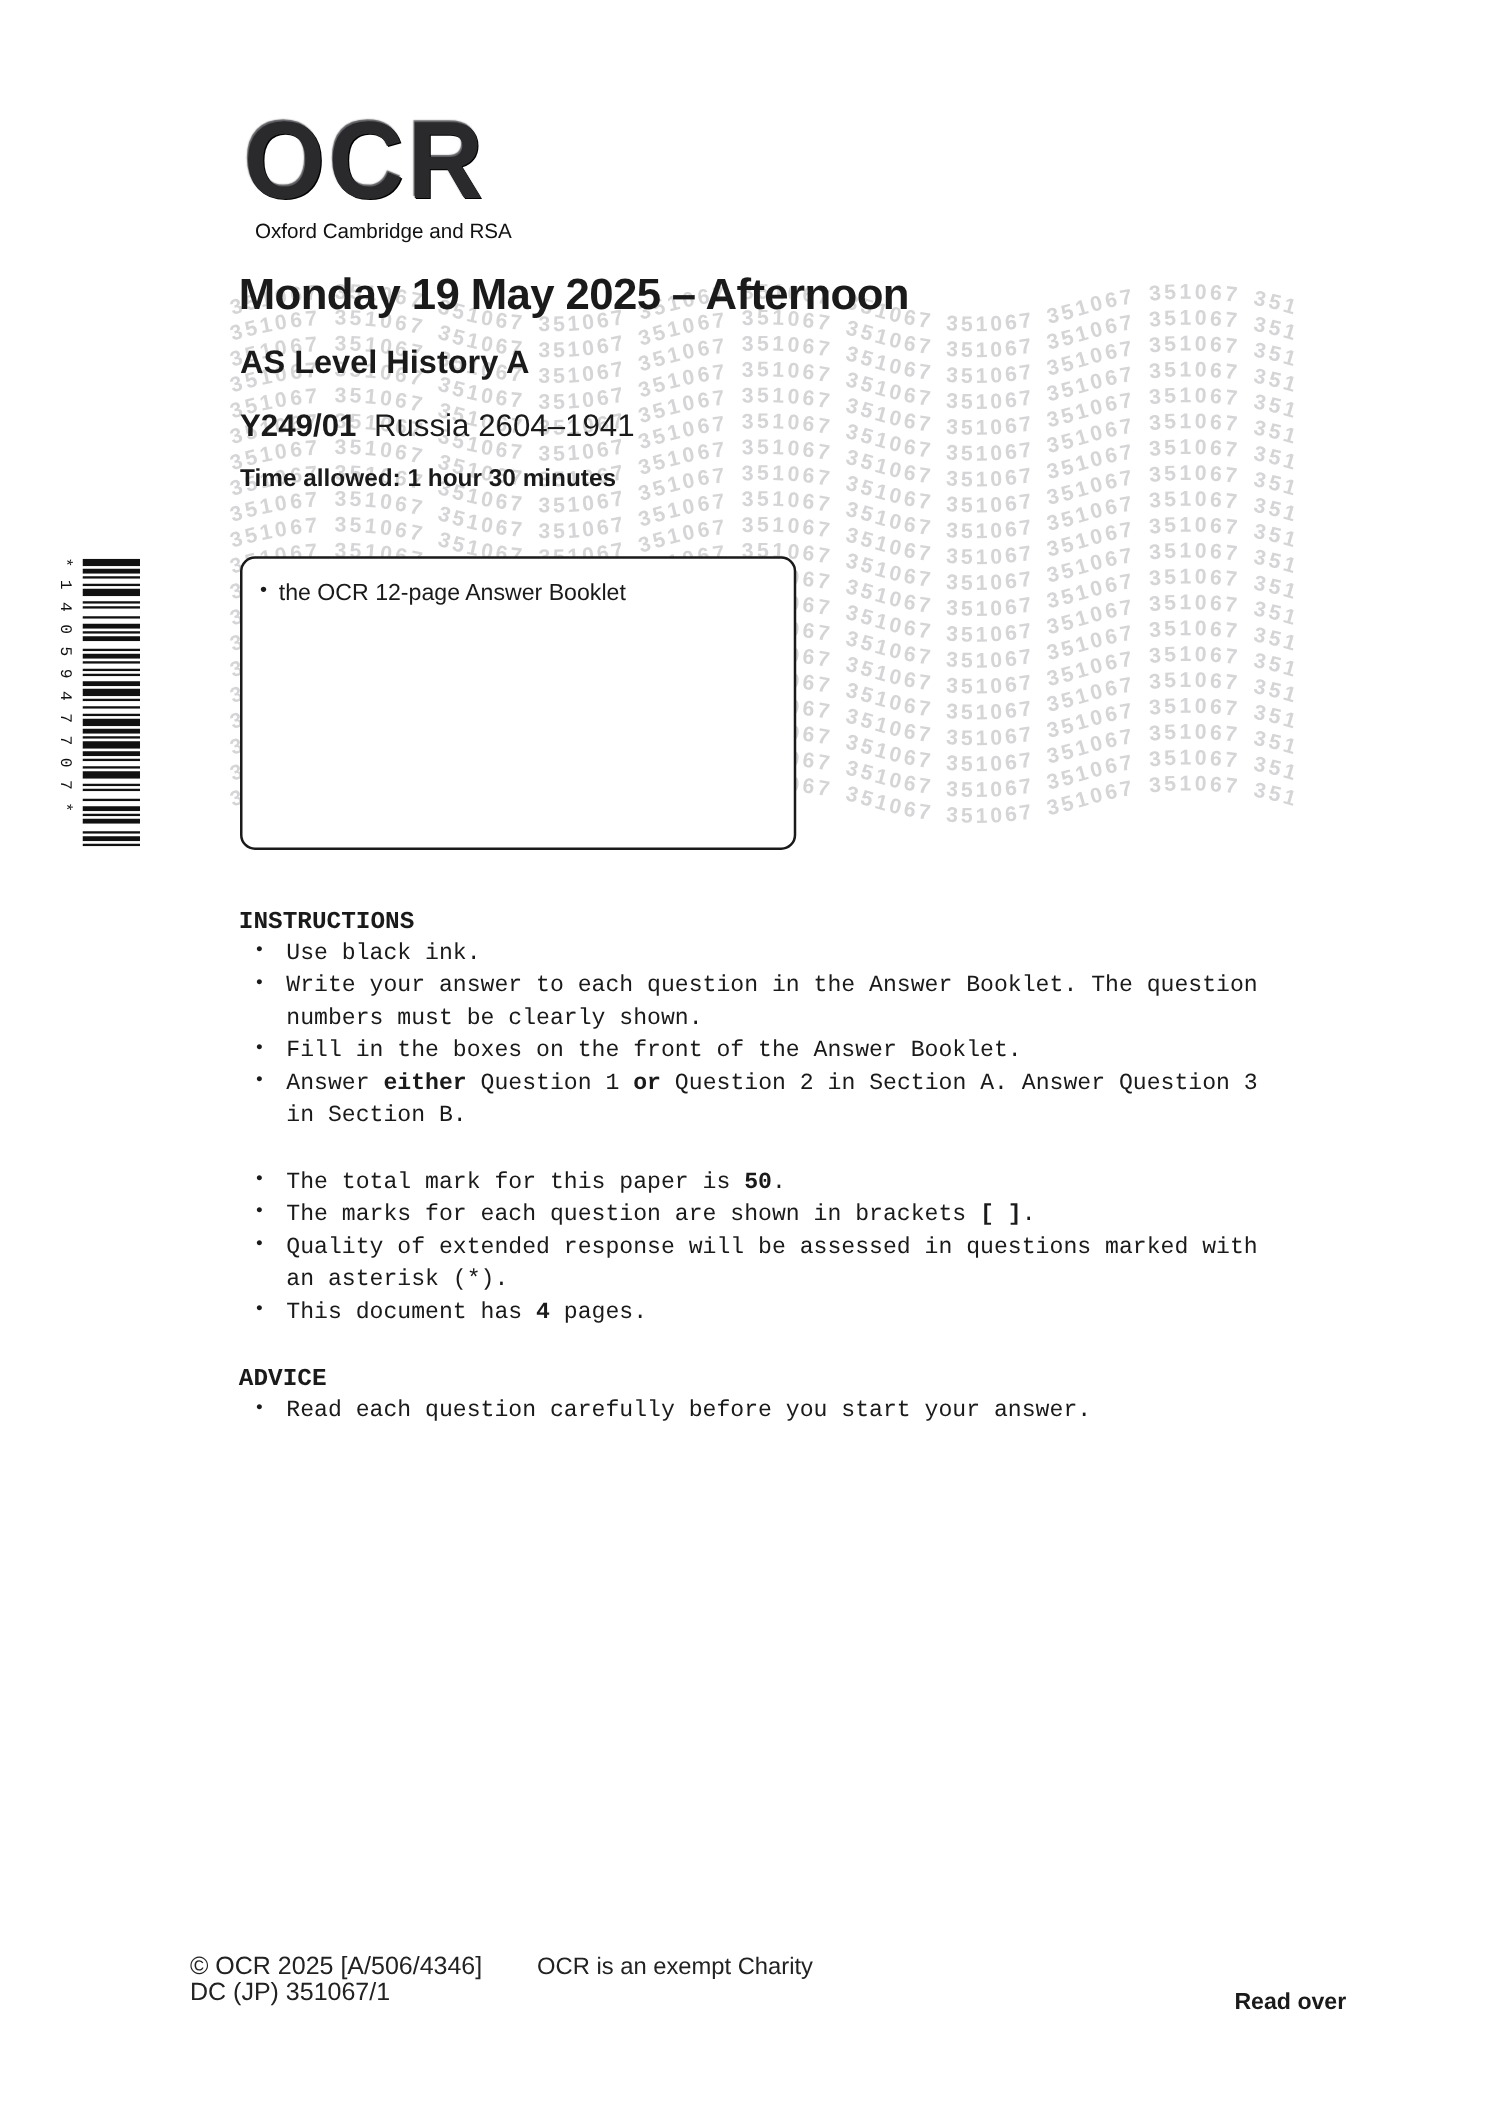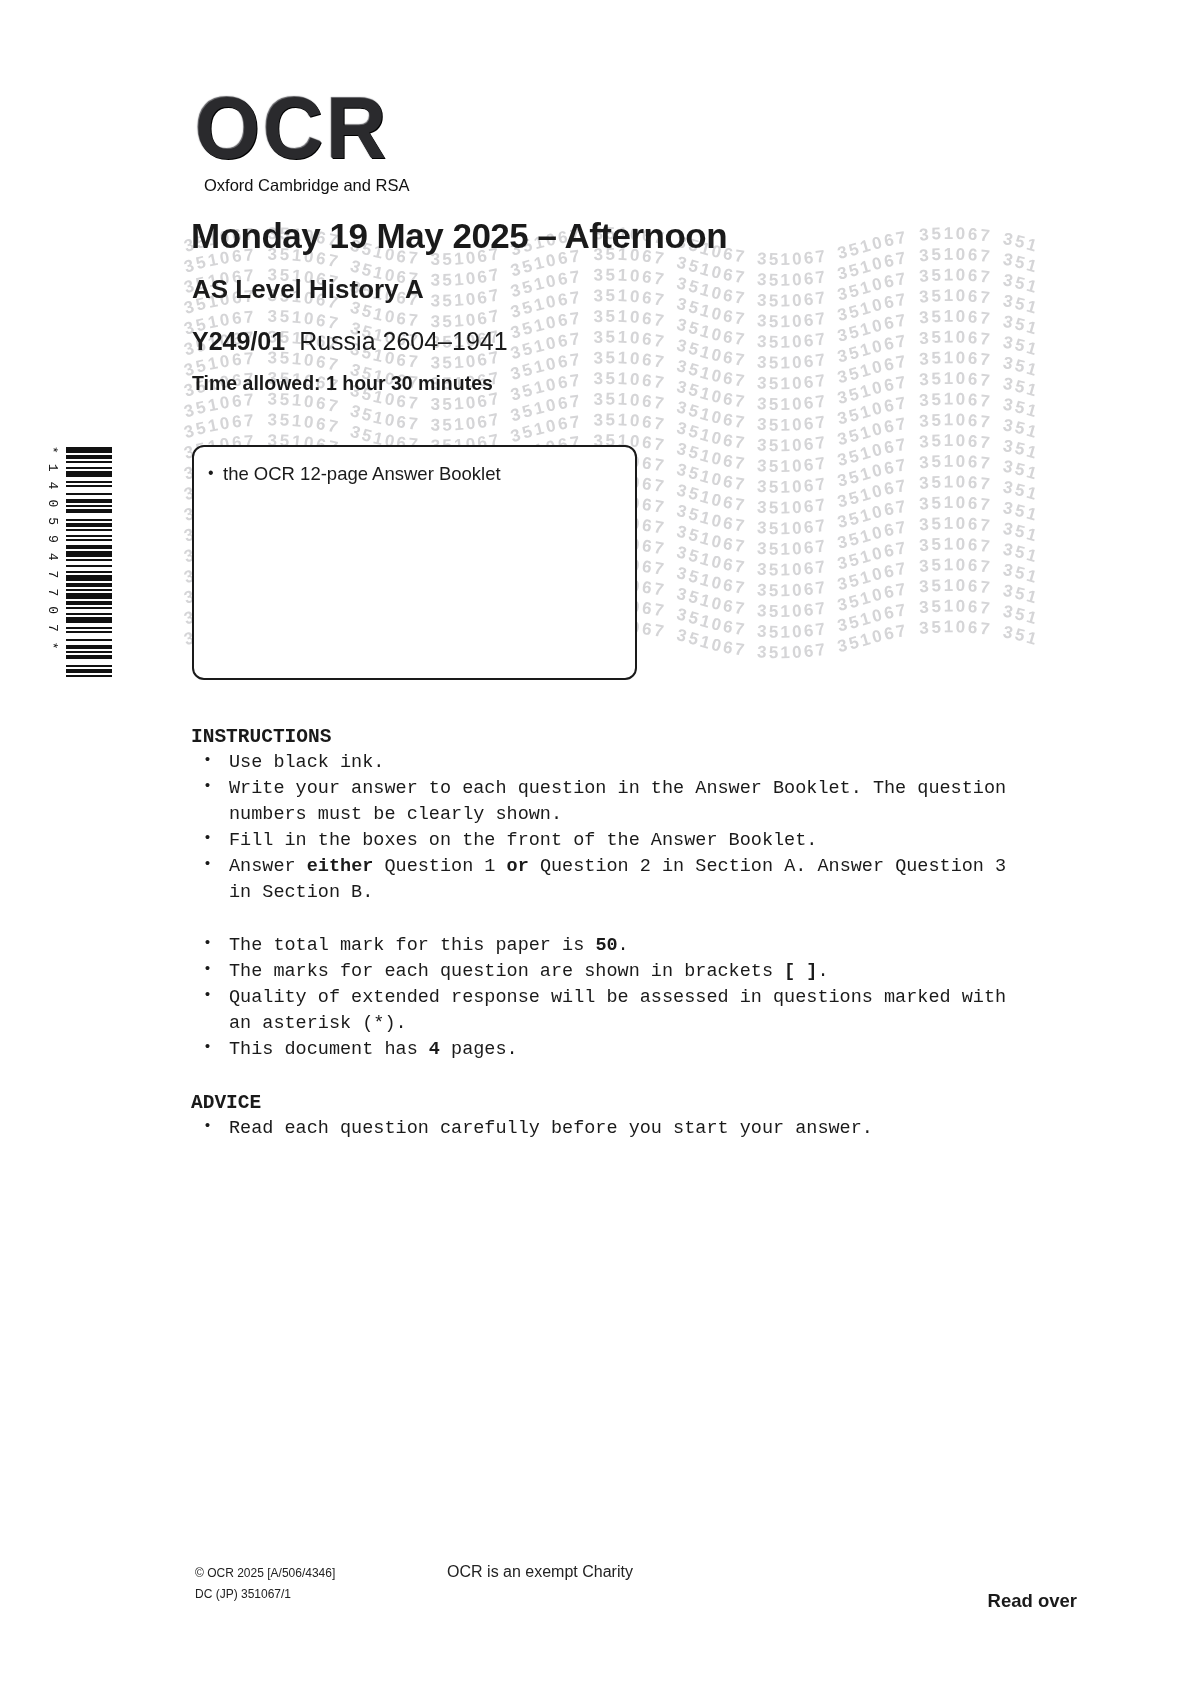--- a/index.html
+++ b/index.html
@@ -48,22 +48,22 @@
 
   
   #sections{left:191px;top:724px;width:833px;}
   #sections h3{margin:0;font-size:19.5px;font-weight:bold;line-height:26px;}
   #sections .sec{margin-bottom:27px;font-family:Liberation Mono, monospace;}
   #sections ul{list-style:none;margin:0;padding:0;}
   #sections li{font-size:18.5px;line-height:26px;position:relative;padding-left:38px;}
   #sections li .dot{position:absolute;left:12px;top:-2px;font-size:15px;}
 
   
-  #footer-left{left:152px;top:1563px;font-size:12px;line-height:21px;color:#222;margin-left:43px;}
-  #footer-charity{left:0;top:1563px;width:1080px;text-align:center;font-size:16px;color:#222;}
+  #footer-left{left:152px;top:1563px;font-size:20px;line-height:21px;color:#222;}
+  #footer-charity{left:0;top:1563px;width:1080px;text-align:center;font-size:19px;color:#222;}
   #turn-over{left:0;top:1590px;width:1077px;text-align:right;font-size:18.5px;font-weight:bold;}
 </style>
 </head>
 <body>
 
 <svg id="watermark" width="1191" height="1684">
     <defs>
       <path id="wmp0" d="M186,252 q85,-26 170,0 q85,26 170,0 q85,-26 170,0 q85,26 170,0 q85,-26 170,0" fill="none"></path>
       <path id="wmp1" d="M186,272.7 q85,-26 170,0 q85,26 170,0 q85,-26 170,0 q85,26 170,0 q85,-26 170,0" fill="none"></path>
       <path id="wmp2" d="M186,293.4 q85,-26 170,0 q85,26 170,0 q85,-26 170,0 q85,26 170,0 q85,-26 170,0" fill="none"></path>

